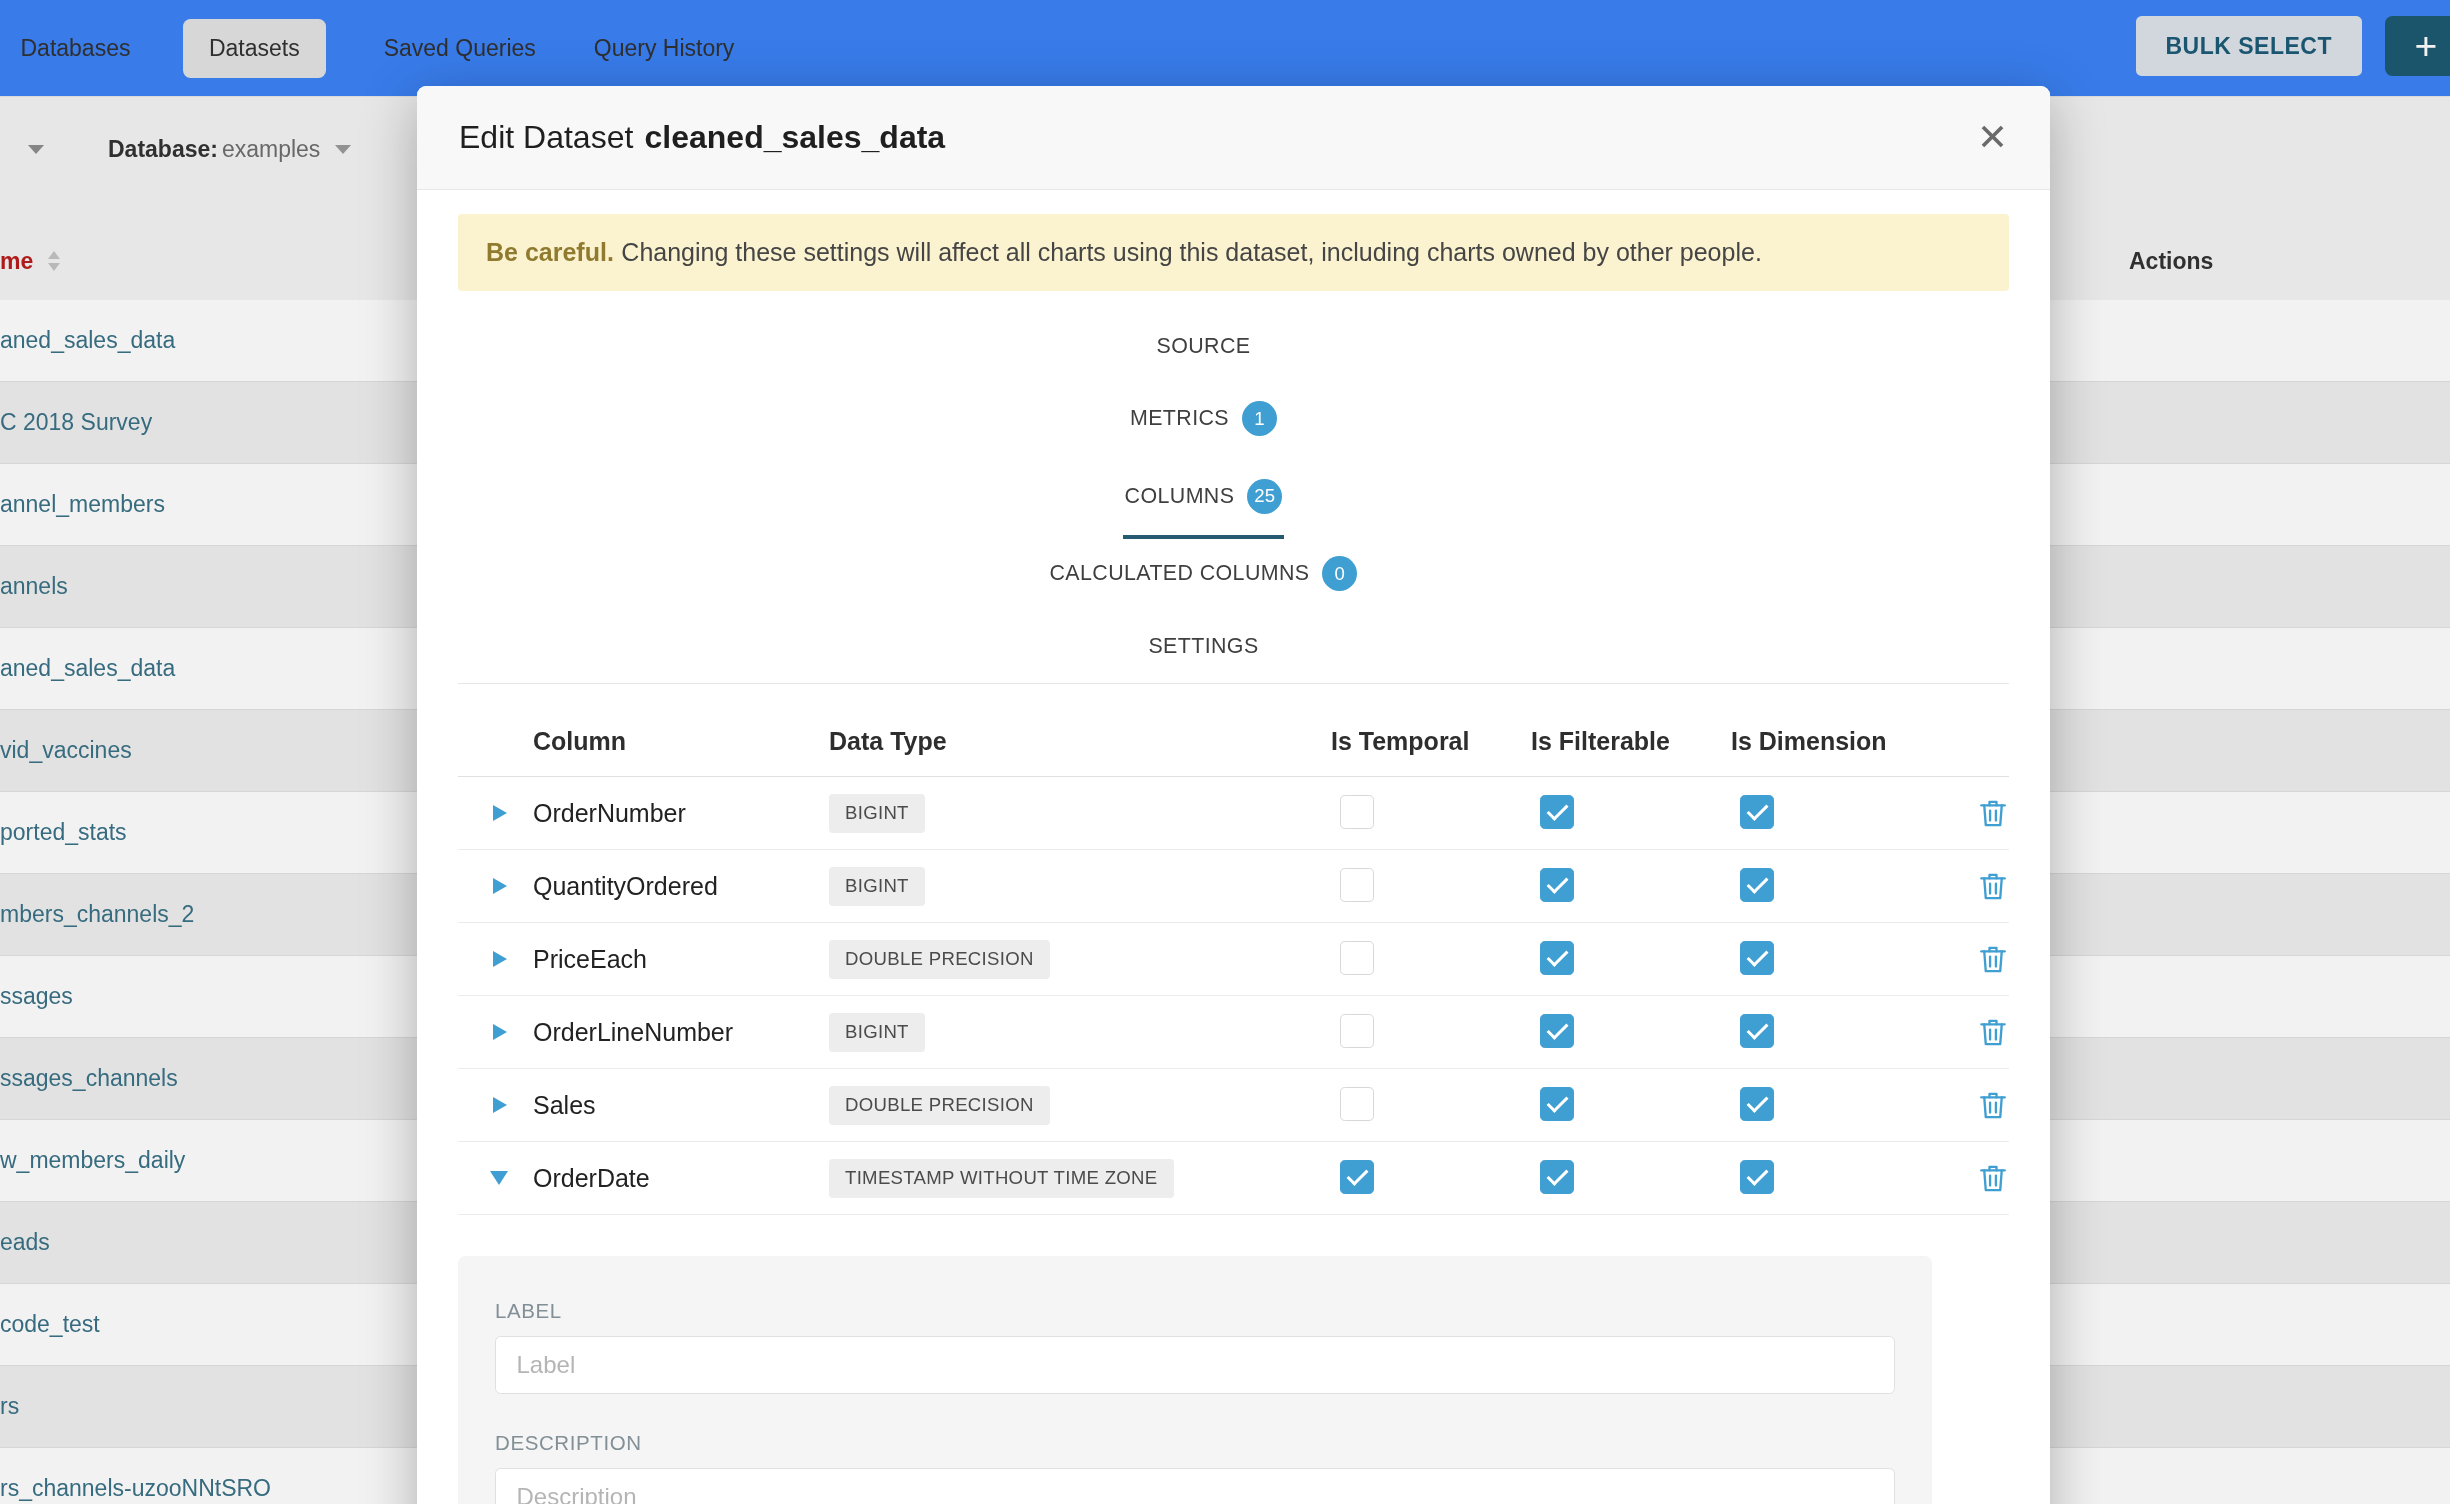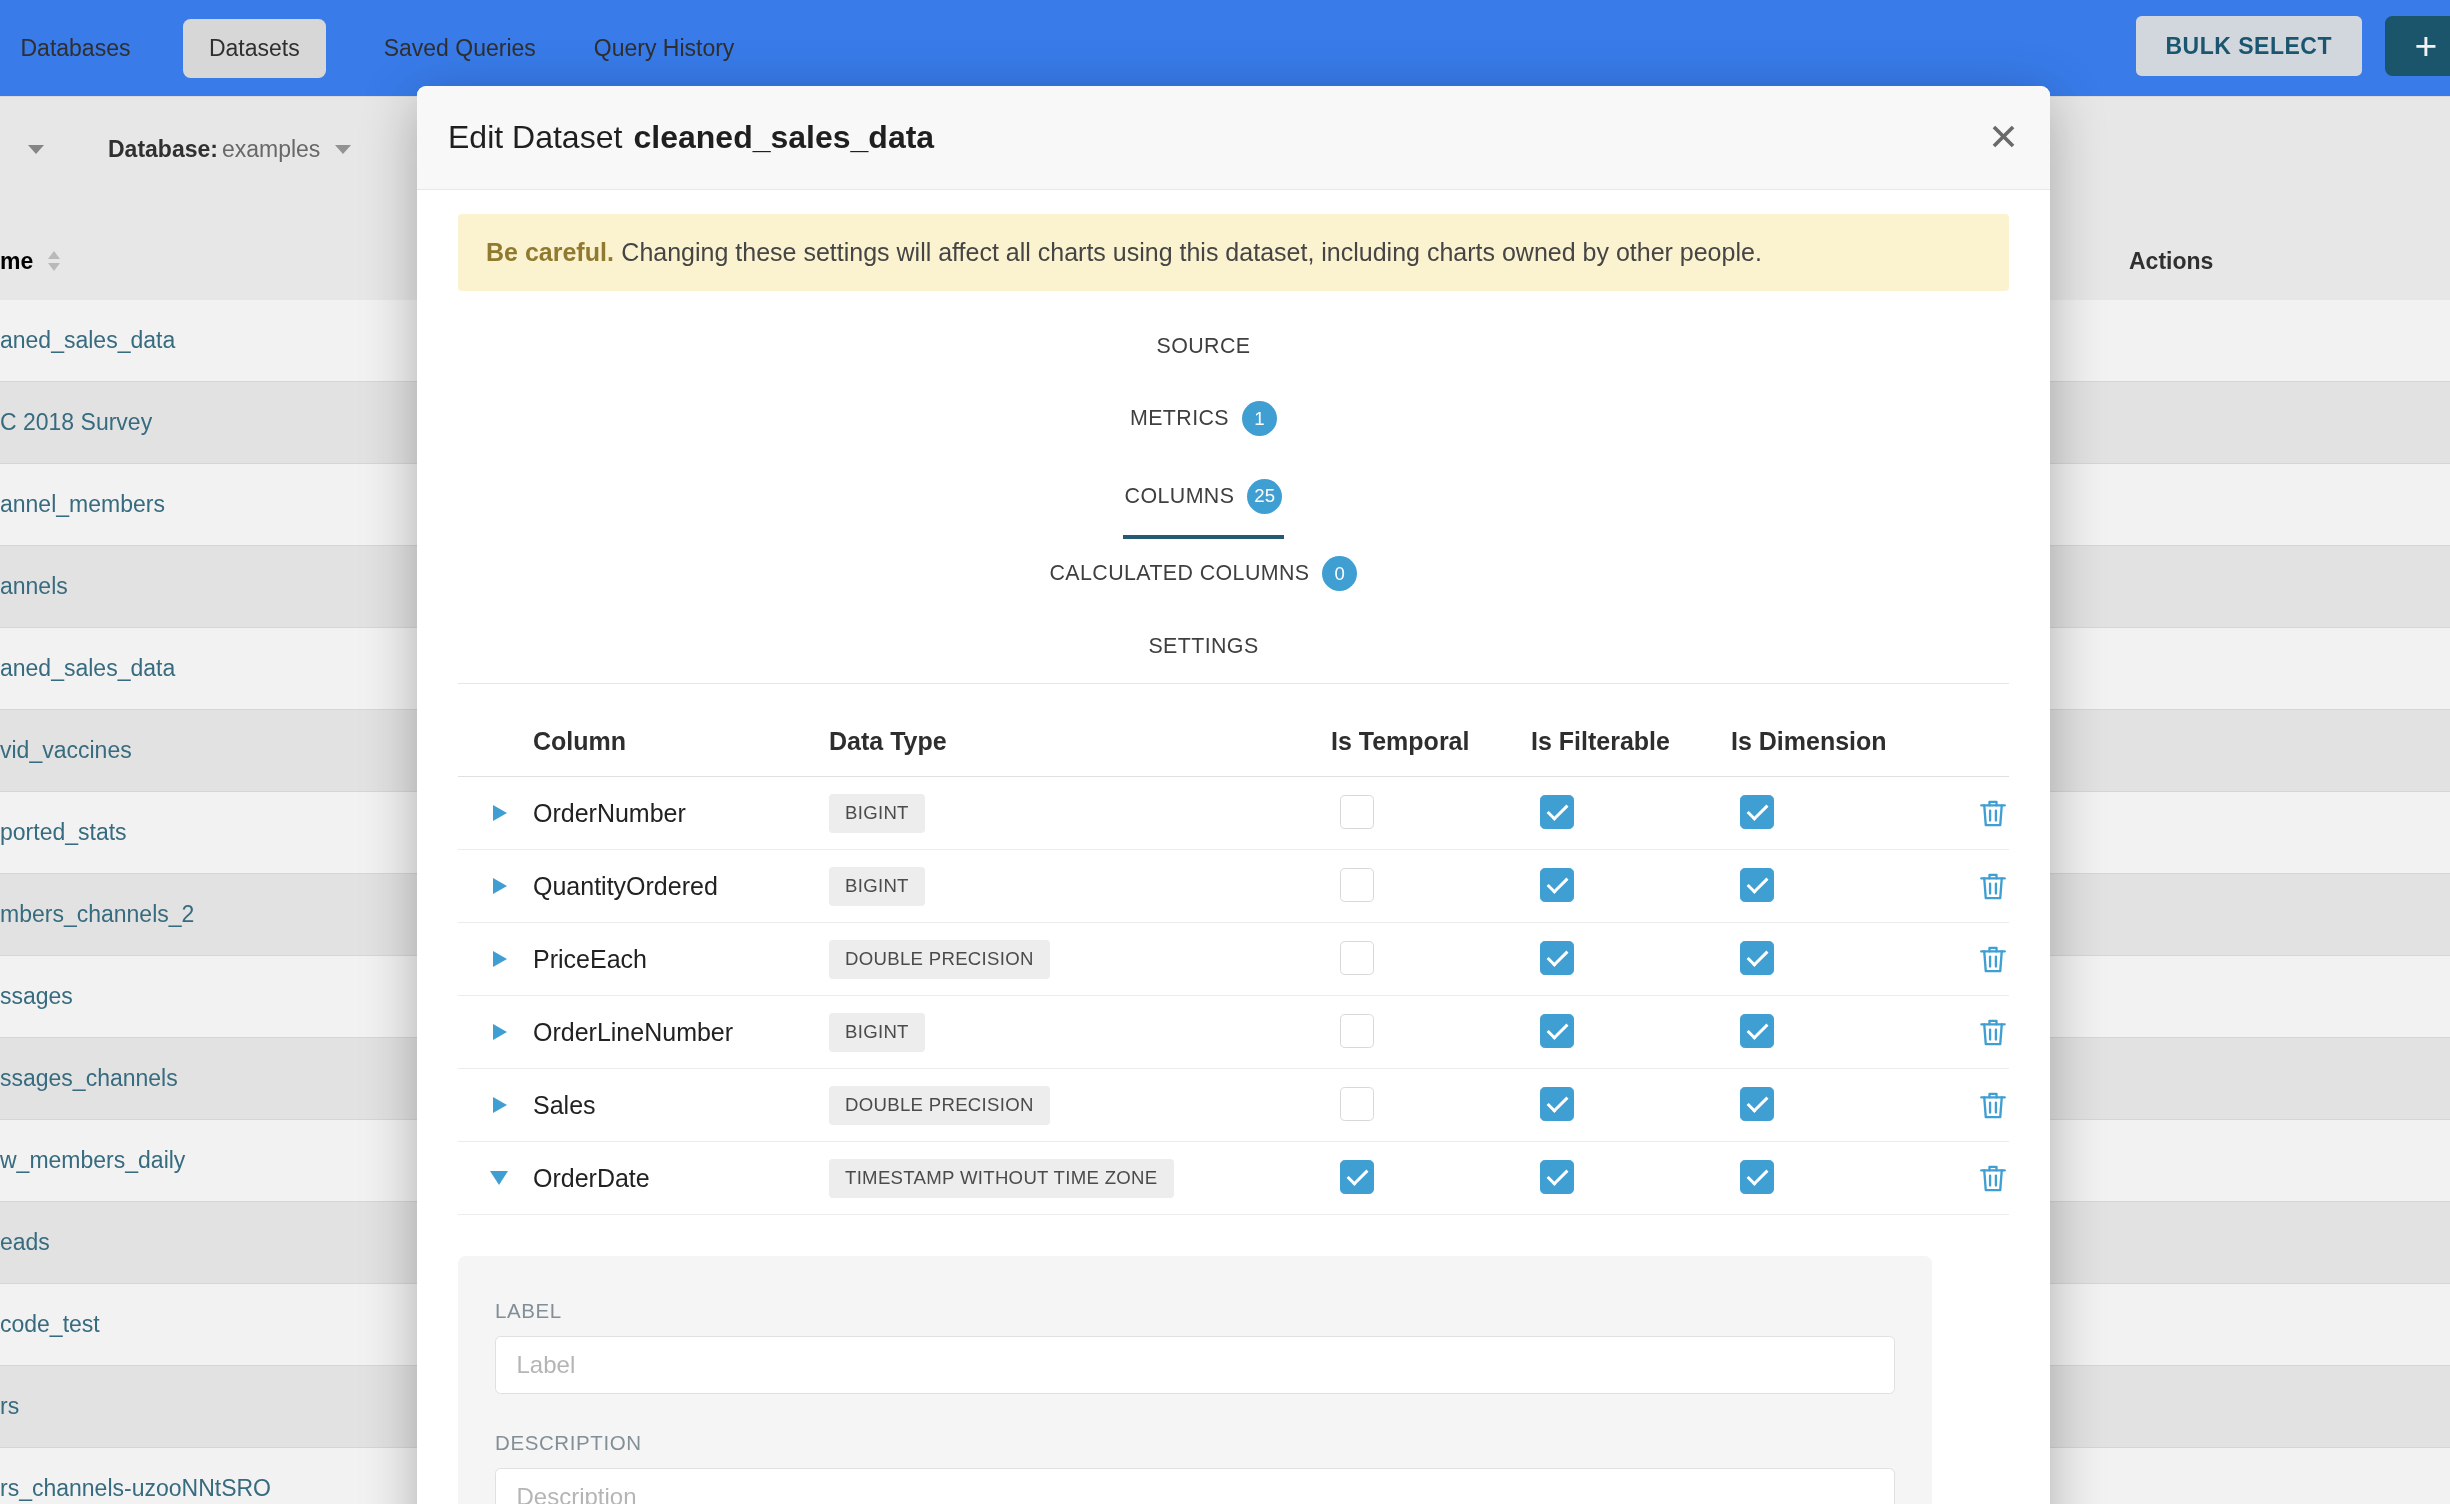--- a/index.html
+++ b/index.html
@@ -29,38 +29,38 @@
                 display:flex; align-items:center; }
   .caret-down { width:0; height:0; border-left:8.4px solid transparent;
                 border-right:8.4px solid transparent; border-top:9.3px solid #8d8d8d; }
   .filter-bar .lead-caret { margin-left:28px; }
   .db-label { margin-left:64px; font-size:23px; font-weight:bold; color:#333; }
   .db-value { margin-left:4px; font-size:23px; color:#6e6e6e; }
   .filter-bar .val-caret { margin-left:15px; border-top-color:#9a9a9a; }
 
   .bg-header { position:absolute; top:233px; left:0; right:0; height:56px;
                display:flex; align-items:center; }
-  .bg-name-header { font-size:23px; font-weight:bold; color:#000000; }
+  .bg-name-header { font-size:23px; font-weight:bold; color:#b91c1c; }
   .sort-icons { display:inline-flex; flex-direction:column; gap:4.7px; margin-left:15px; }
   .tri-up { width:0;height:0;border-left:6.5px solid transparent;border-right:6.5px solid transparent;border-bottom:8.4px solid #c3c3c3; }
   .tri-dn { width:0;height:0;border-left:6.5px solid transparent;border-right:6.5px solid transparent;border-top:8.4px solid #c3c3c3; }
   .bg-actions-header { position:absolute; left:2129px; font-size:23px; font-weight:bold; color:#333; }
 
   .bg-rows { position:absolute; top:300px; left:0; right:0; background:#fff; }
   .bg-row { height:82px; display:flex; align-items:center; border-bottom:0.9px solid #e2e2e2; }
   .bg-row:nth-of-type(even) { background:#efefef; }
   .bg-link { font-size:23px; color:#3a7186; text-decoration:none; cursor:pointer; }
 
   
   .overlay { position:absolute; inset:0; background:rgba(0,0,0,0.05); z-index:5; }
 
   .modal { position:absolute; left:417px; top:86px; width:1633px; height:1585px;
            background:#fff; border-radius:9.3px; z-index:10;
            box-shadow:0 13px 56px rgba(0,0,0,0.28); }
-  .modal-header { height:104px; display:flex; align-items:center; padding:0 31px;
+  .modal-header { height:104px; display:flex; align-items:center; padding:0 42px;
                   background:#f8f8f8; border-bottom:0.9px solid #e7e7e7;
                   border-radius:9.3px 9.3px 0 0; }
   .modal-title { font-size:32px; color:#1f1f1f; }
   .modal-title .ds-name { font-weight:bold; margin-left:11.2px; }
   .modal-close { margin-left:auto; font-size:37px; color:#6a6a6a; cursor:pointer; line-height:1; }
 
   .modal-body { padding:0 41px; }
 
   .warning { margin-top:24px; background:#fbf2cf; border-radius:3.7px;
              padding:24px 28px; font-size:25px; color:#454545; }

